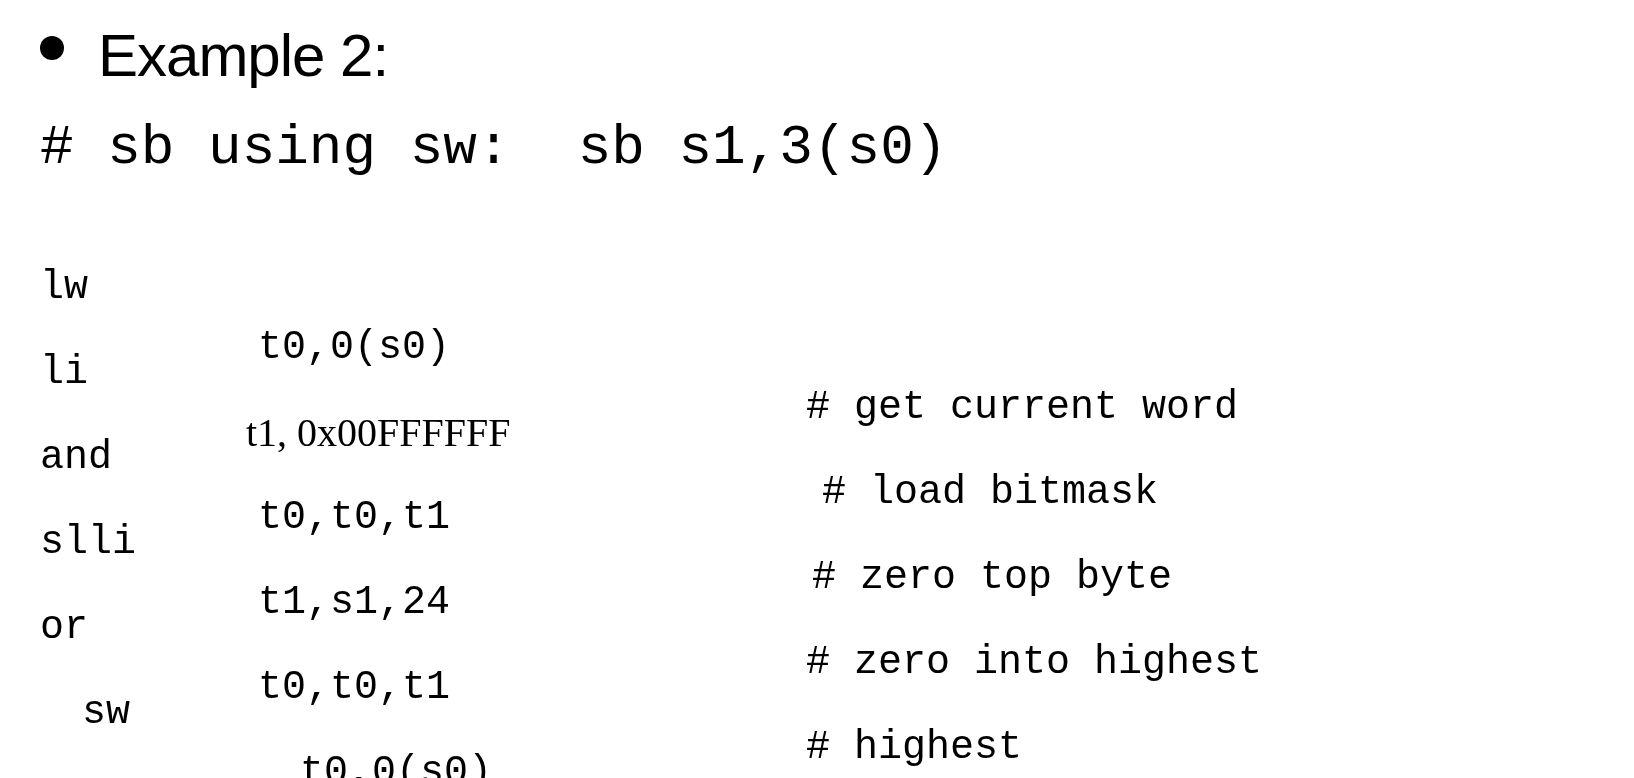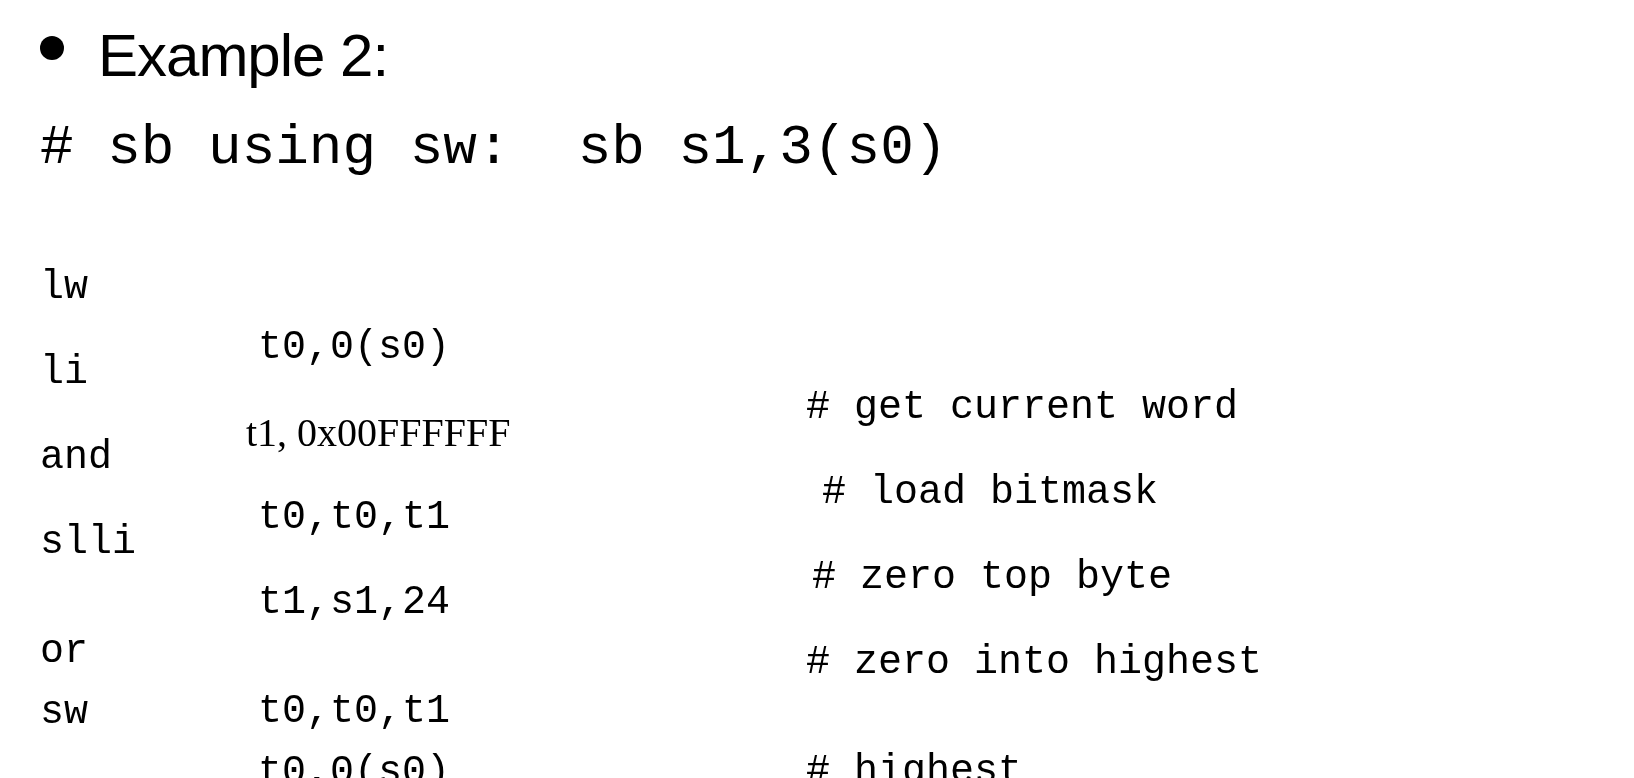--- a/index.html
+++ b/index.html
@@ -40,22 +40,22 @@
 <div class="row r3" style="top:368px;">
   <span class="op">and</span>
   <span class="args">t0,t0,t1</span>
   <span class="cmt"># zero top byte</span>
 </div>
 <div class="row r4" style="top:453px;">
   <span class="op">slli</span>
   <span class="args">t1,s1,24</span>
   <span class="cmt"># zero into highest</span>
 </div>
-<div class="row r5" style="top:562px;">
+<div class="row r5" style="top:538px;">
   <span class="op">or</span>
   <span class="args">t0,t0,t1</span>
   <span class="cmt"># highest</span>
 </div>
-<div class="row r6" style="top:623px;">
+<div class="row r6" style="top:623px;margin-left:42px;">
   <span class="op">sw</span>
   <span class="args">t0,0(s0)</span>
   
 </div>
 
 </body></html>

